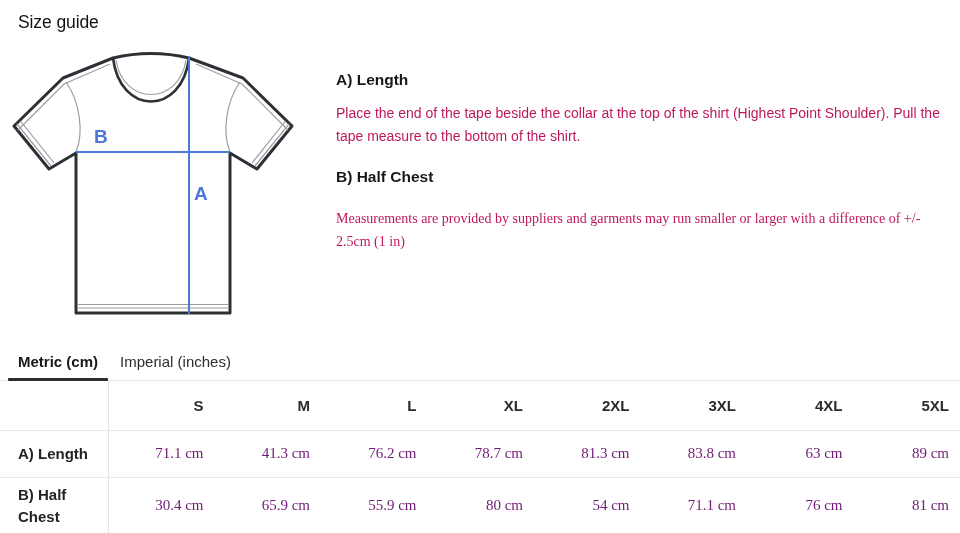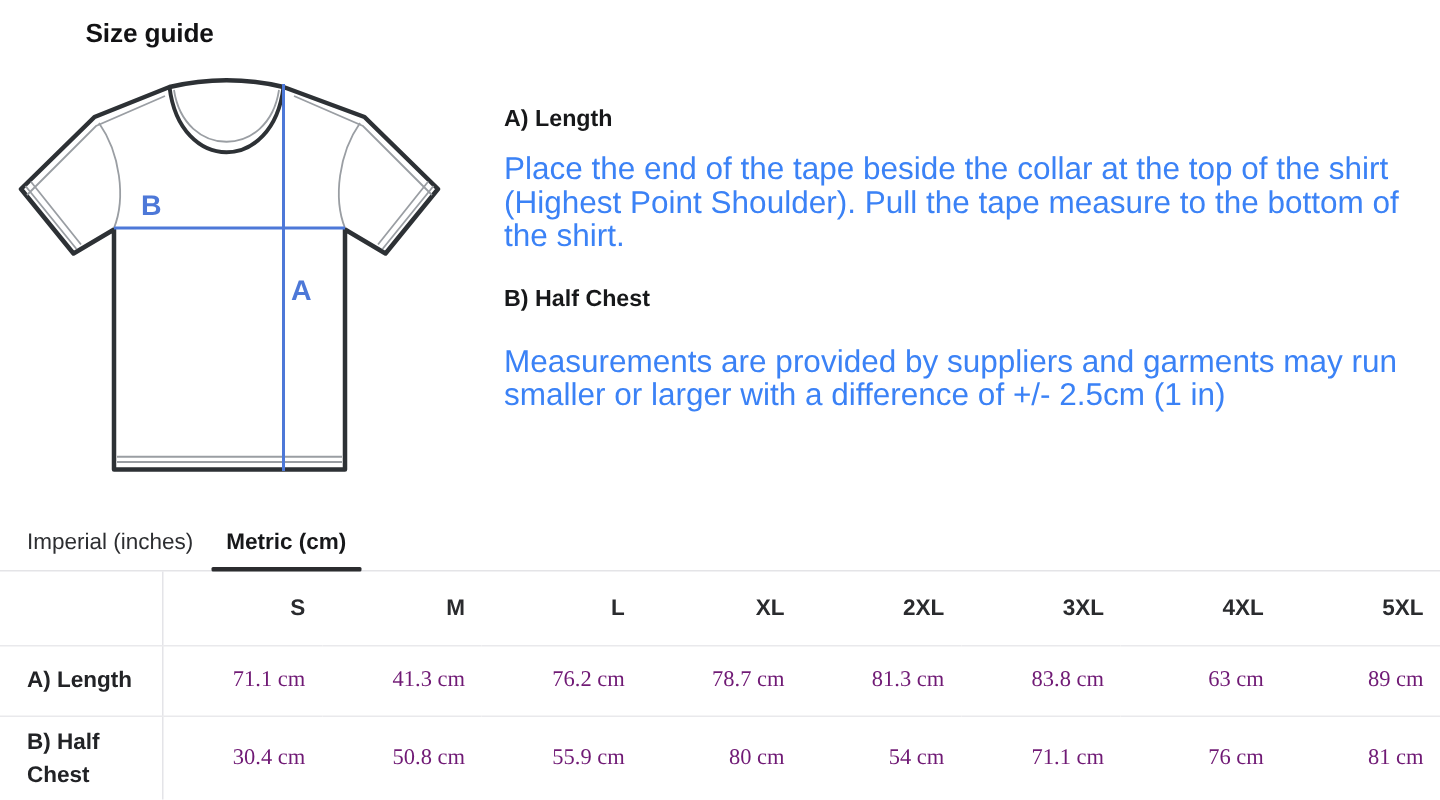--- a/index.html
+++ b/index.html
@@ -3,28 +3,28 @@
 <meta charset="utf-8">
 <style>
   html,body { margin:0; padding:0; }
   body {
     width:960px; height:533px; overflow:hidden; position:relative;
     background:#ffffff; color:#1f2023;
     font-family:"Liberation Sans", sans-serif;
   }
   .page-title {
     position:absolute; left:18px; top:12px;
-    font-size:17.5px; font-weight:700; color:#121214; letter-spacing:-0.1px;margin-left:39px;
+    font-size:17.5px; font-weight:400; color:#121214; letter-spacing:-0.1px;
   }
   .diagram { position:absolute; left:0px; top:40px; width:320px; height:292px; }
   .right-col { position:absolute; left:336px; top:71px; width:620px; }
   .right-col h3 { font-size:15.5px; font-weight:700; margin:0 0 13px 0; color:#17181a; }
   .right-col h3.second { margin-top:21px; }
-  .right-col p { font-size:21px; line-height:22.5px; margin:0 0 15px 0; color:#3b82f6; }
-  .right-col p.note { margin-top:22px; }
+  .right-col p { font-size:14px; line-height:22.5px; margin:0 0 15px 0; color:#be185d; }
+  .right-col p.note { margin-top:22px;font-family:Liberation Serif, serif; }
 
   .tabbar {
     position:absolute; left:0; top:342px; width:960px; height:39px;
     border-bottom:1px solid #e4e4e7; display:flex; align-items:stretch;
     padding-left:8px; box-sizing:border-box;
   }
   .tab {
     display:flex; align-items:center; padding:0 10px; margin-right:2px;
     font-size:15px; color:#2d2e31; position:relative; cursor:pointer; white-space:nowrap;
   }
@@ -84,22 +84,22 @@
 </div>
 
 <div class="right-col">
   <h3>A) Length</h3>
   <p>Place the end of the tape beside the collar at the top of the shirt (Highest Point Shoulder). Pull the tape measure to the bottom of the shirt.</p>
   <h3 class="second">B) Half Chest</h3>
   <p class="note">Measurements are provided by suppliers and garments may run smaller or larger with a difference of +/- 2.5cm (1 in)</p>
 </div>
 
 <div class="tabbar">
+  <div class="tab active">Metric (cm)</div>
   <div class="tab">Imperial (inches)</div>
-  <div class="tab active">Metric (cm)</div>
 </div>
 
 <div class="table-wrap">
   <table class="size-table">
     <colgroup>
       <col class="label-col">
       <col>
         <col>
         <col>
         <col>
@@ -129,21 +129,21 @@
         <td class="value">76.2 cm</td>
         <td class="value">78.7 cm</td>
         <td class="value">81.3 cm</td>
         <td class="value">83.8 cm</td>
         <td class="value">63 cm</td>
         <td class="value">89 cm</td>
       </tr>
       <tr class="row-b">
         <td class="first-col row-label">B) Half Chest</td>
         <td class="value">30.4 cm</td>
-        <td class="value">50.8 cm</td>
+        <td class="value">65.9 cm</td>
         <td class="value">55.9 cm</td>
         <td class="value">80 cm</td>
         <td class="value">54 cm</td>
         <td class="value">71.1 cm</td>
         <td class="value">76 cm</td>
         <td class="value">81 cm</td>
       </tr>
     </tbody>
   </table>
 </div>

